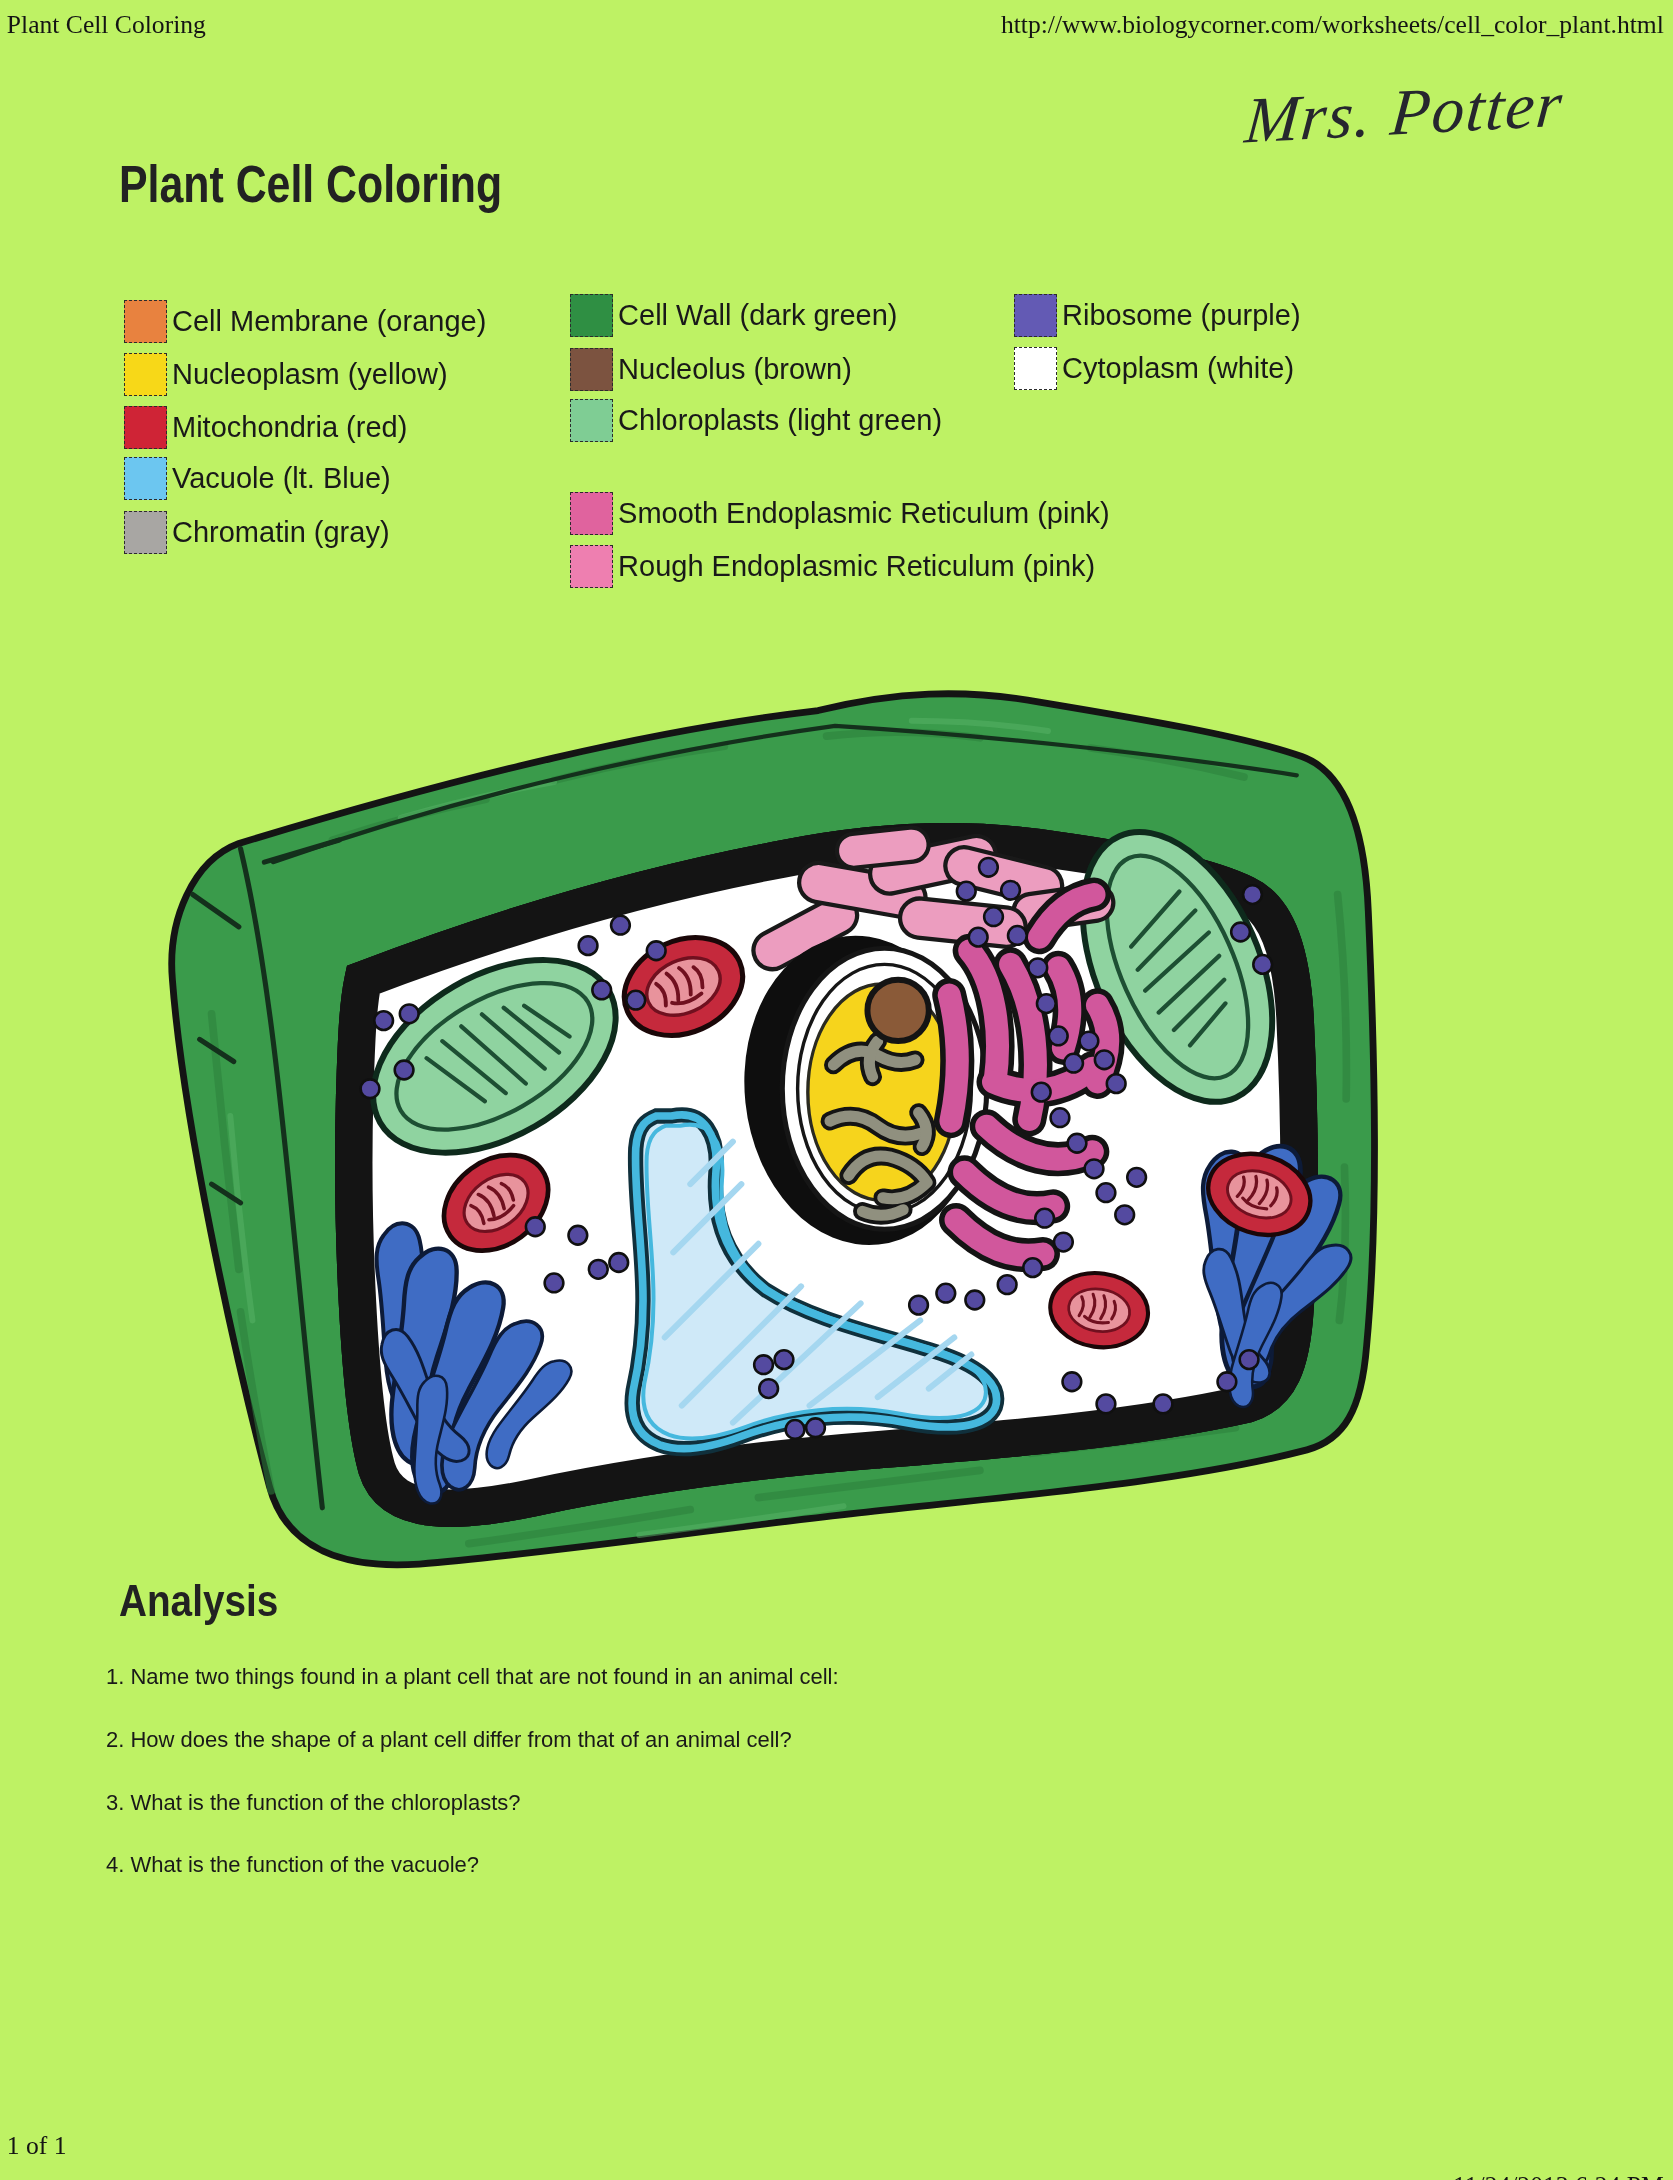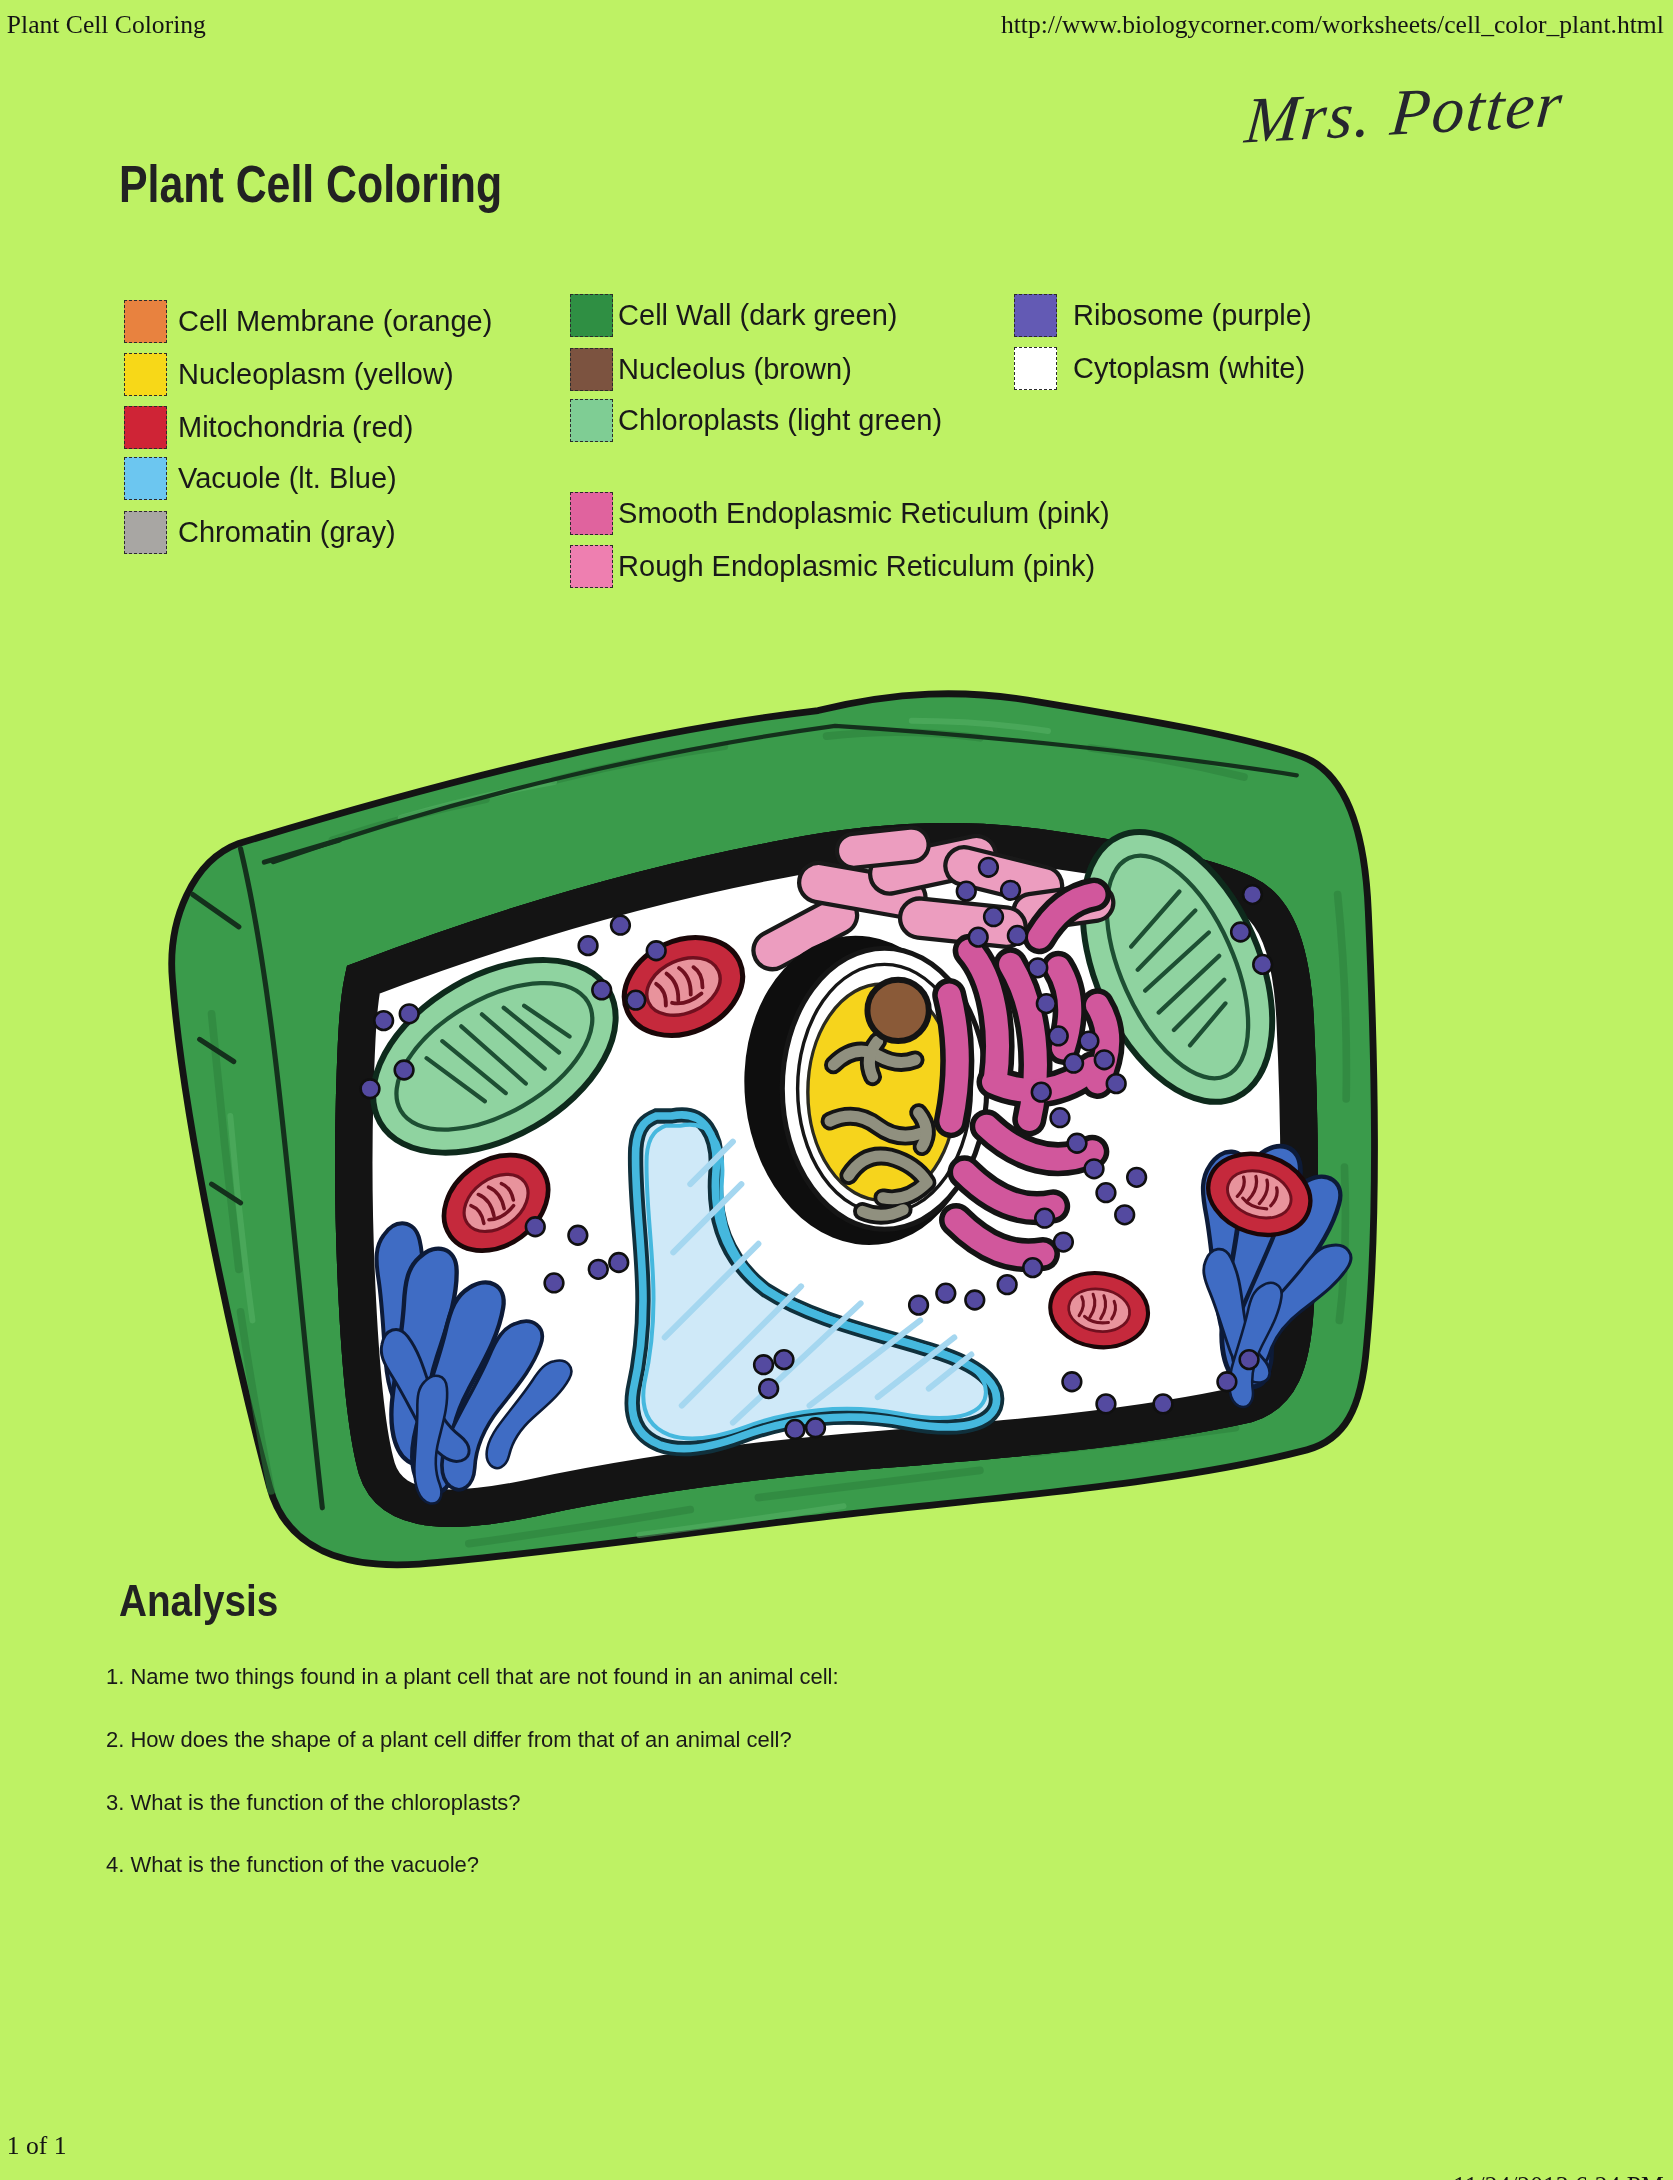--- a/index.html
+++ b/index.html
@@ -22,23 +22,23 @@
   .signature{
     position:absolute;left:1245px;top:73px;width:392px;
     font-family:"Liberation Serif",serif;font-style:italic;font-size:65px;
     color:#26262e;transform:rotate(-3deg) skewX(-8deg);letter-spacing:1.7px;
   }
   .doc-title{
     position:absolute;left:119px;top:155px;font-size:51px;font-weight:bold;
     letter-spacing:0px;color:#222;transform:scaleX(.84);transform-origin:left top;
   }
   .legend-item{position:absolute;display:flex;align-items:center;}
-  .legend-item.g1{gap:11px;}
+  .legend-item.g1{gap:5px;}
   .legend-item.g2{gap:5.1px;margin-left:10px;}
-  .legend-item.g3{gap:16px;}
+  .legend-item.g3{gap:5px;}
   .swatch{
     width:43px;height:43px;flex:0 0 auto;border:1.7px dashed #2c2c2c;box-sizing:border-box;
     background:#fff;
   }
   .legend-label{font-size:29px;white-space:nowrap;color:#191919;}
   .analysis-h{
     position:absolute;left:119px;top:1576px;font-size:44px;font-weight:bold;color:#222;
     transform:scaleX(.88);transform-origin:left top;
   }
   .question{position:absolute;left:106px;font-size:22px;color:#191919;white-space:nowrap;}

